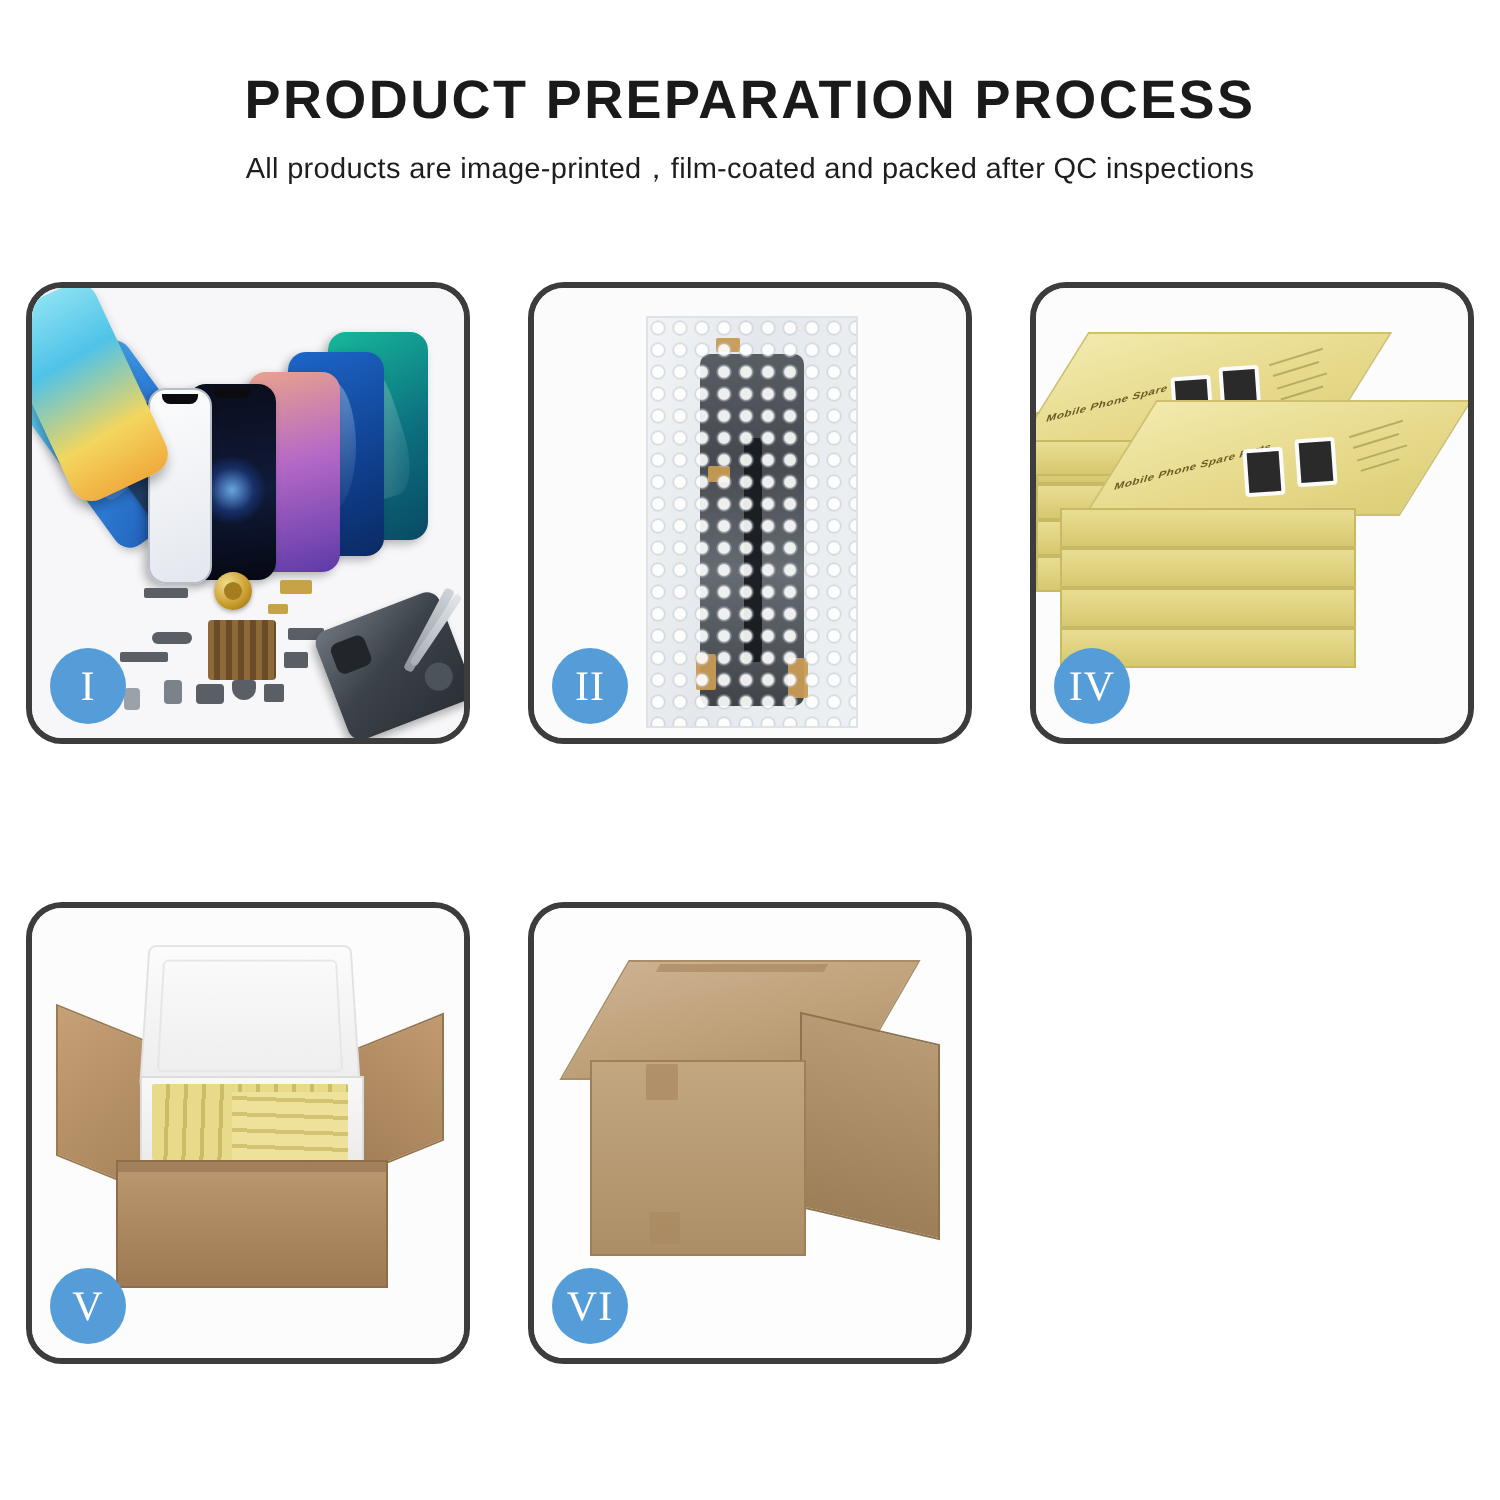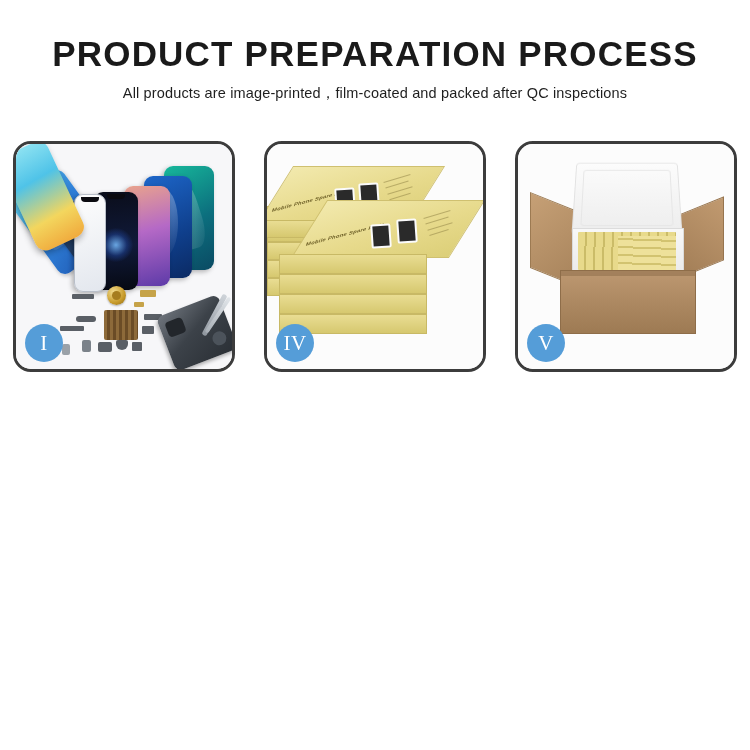--- a/index.html
+++ b/index.html
@@ -10,21 +10,21 @@
     overflow: hidden;
   }
   #page {
     position: relative;
     width: 750px; height: 750px;
     background: #ffffff;
   }
   
   #header { position: absolute; left: 0; top: 36px; width: 750px; text-align: center; }
   #title {
-    font-size: 35px;
+    font-size: 27px;
     font-weight: 700;
     letter-spacing: 1.2px;
     color: #1a1a1a;
     line-height: 1.05;
     font-family: "Liberation Sans", sans-serif;
   }
   #subtitle {
     margin-top: 11px;
     font-size: 14.5px;
     color: #1e1e1e;
@@ -302,20 +302,34 @@
           <div class="pt" style="left:202px;top:196px;width:7px;height:7px;border-radius:50%;background:#9aa1a8;"></div>
           <div class="pt" style="left:192px;top:202px;width:6px;height:6px;border-radius:50%;background:#9aa1a8;"></div>
           <div class="chassis"></div>
           <div class="tweezer"></div>
           <div class="tweezer2"></div>
         </div>
       </div>
       <div class="badge">I</div>
     </div>
 
+    <div class="panel p2">
+      <div class="stage">
+        <div class="bubblebag">
+          <div class="innerpart"></div>
+          <div class="flex-strip"></div>
+          <div class="tape" style="left:34px;top:10px;width:12px;height:7px;"></div>
+          <div class="tape" style="left:30px;top:74px;width:11px;height:8px;"></div>
+          <div class="tape" style="left:24px;top:168px;width:10px;height:18px;"></div>
+          <div class="tape" style="left:70px;top:170px;width:10px;height:20px;"></div>
+          <div class="bubbles"></div>
+        </div>
+      </div>
+      <div class="badge">II</div>
+    </div>
 
 
     <div class="panel p4">
       <div class="stage">
 
         <div class="ybox" style="left:34px;top:62px;">
           <div class="front" style="left:-34px;top:0;width:120px;height:16px;"></div>
           <div class="front" style="left:-34px;top:18px;width:120px;height:16px;"></div>
           <div class="front" style="left:-34px;top:36px;width:120px;height:16px;"></div>
           <div class="front" style="left:-34px;top:54px;width:120px;height:16px;"></div>
@@ -360,15 +374,26 @@
         <div class="flap-r"></div>
         <div class="cooler-lid"></div>
         <div class="cooler-body"></div>
         <div class="yrow"></div>
         <div class="yrow2"></div>
         <div class="carton-front"></div>
       </div>
       <div class="badge">V</div>
     </div>
 
+    <div class="panel p6">
+      <div class="stage">
+        <div class="c-top"></div>
+        <div class="c-seam"></div>
+        <div class="c-side"></div>
+        <div class="c-front"></div>
+        <div class="c-tab" style="left:56px;top:78px;width:16px;height:18px;"></div>
+        <div class="c-tab" style="left:58px;top:152px;width:15px;height:16px;"></div>
+      </div>
+      <div class="badge">VI</div>
+    </div>
 
   </div>
 </div>
 
 </body></html>

